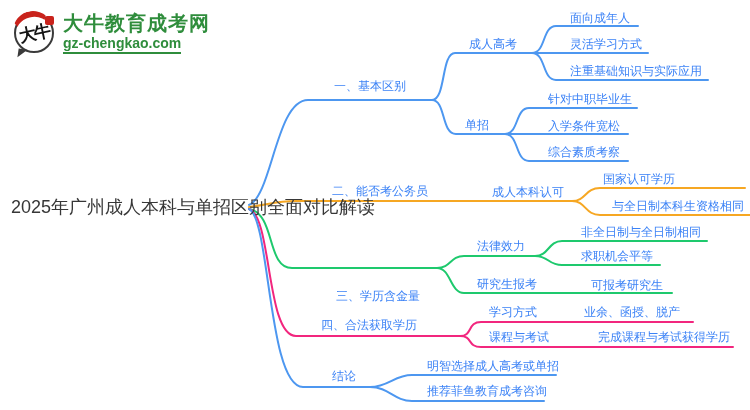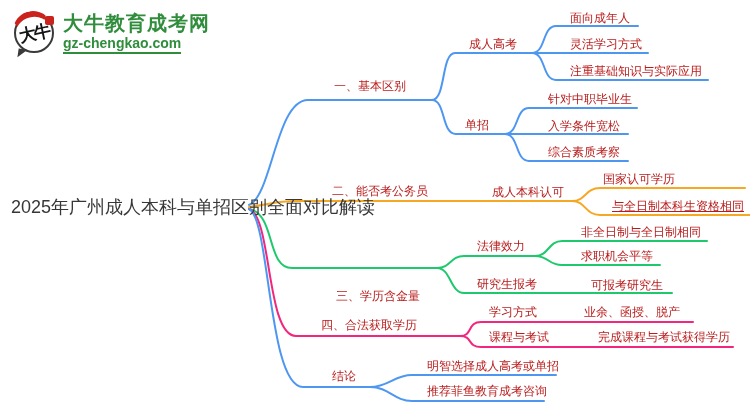--- a/index.html
+++ b/index.html
@@ -1,21 +1,21 @@
 <!DOCTYPE html>
 <html><head>
 <meta charset="utf-8">
 <style>
   html,body{margin:0;padding:0;background:#fff;}
   .stage{position:relative;width:750px;height:410px;background:#ffffff;overflow:hidden;
          font-family:"Liberation Sans","DejaVu Sans",sans-serif;}
   svg.wires{position:absolute;left:0;top:0;width:750px;height:410px;}
   svg.wires path{fill:none;stroke-width:2;stroke-linecap:round;}
 
-  .node{position:absolute;font-size:12px;color:#b91c1c;white-space:nowrap;line-height:14px;}
+  .node{position:absolute;font-size:12px;color:#3b82f6;white-space:nowrap;line-height:14px;}
   .root-label{position:absolute;font-size:18px;color:#373737;white-space:nowrap;line-height:16px;}
 
   
   .logo{position:absolute;left:14px;top:12px;display:flex;align-items:center;gap:9px;}
   .logo-mark{position:relative;width:40px;height:40px;border:2px solid #3a3a3a;border-radius:50%;
              background:#fff;display:flex;align-items:center;justify-content:center;box-sizing:border-box;}
   .logo-arc{position:absolute;left:-3px;top:-4px;width:40px;height:40px;border:3px solid transparent;
             border-top:6px solid #c9231c;border-radius:50%;transform:rotate(-14deg);box-sizing:border-box;}
   .logo-char{font-family:"DejaVu Serif","Liberation Serif",serif;font-weight:bold;font-size:17px;
              color:#141414;transform:rotate(-12deg);letter-spacing:-2px;}
@@ -93,21 +93,21 @@
   <div class="node" style="left:570px;top:37px;">灵活学习方式</div>
   <div class="node" style="left:570px;top:64px;">注重基础知识与实际应用</div>
   <div class="node" style="left:465px;top:118px;">单招</div>
   <div class="node" style="left:548px;top:92px;">针对中职毕业生</div>
   <div class="node" style="left:548px;top:119px;">入学条件宽松</div>
   <div class="node" style="left:548px;top:145px;">综合素质考察</div>
 
   <div class="node" style="left:332px;top:184px;">二、能否考公务员</div>
   <div class="node" style="left:492px;top:185px;">成人本科认可</div>
   <div class="node" style="left:603px;top:172px;">国家认可学历</div>
-  <div class="node" style="left:612px;top:199px;text-decoration:underline;">与全日制本科生资格相同</div>
+  <div class="node" style="left:612px;top:199px;">与全日制本科生资格相同</div>
 
   <div class="node" style="left:336px;top:251px;margin-top:38px;">三、学历含金量</div>
   <div class="node" style="left:477px;top:239px;">法律效力</div>
   <div class="node" style="left:581px;top:225px;">非全日制与全日制相同</div>
   <div class="node" style="left:581px;top:249px;">求职机会平等</div>
   <div class="node" style="left:477px;top:277px;">研究生报考</div>
   <div class="node" style="left:591px;top:278px;">可报考研究生</div>
 
   <div class="node" style="left:321px;top:318px;">四、合法获取学历</div>
   <div class="node" style="left:489px;top:305px;">学习方式</div>

